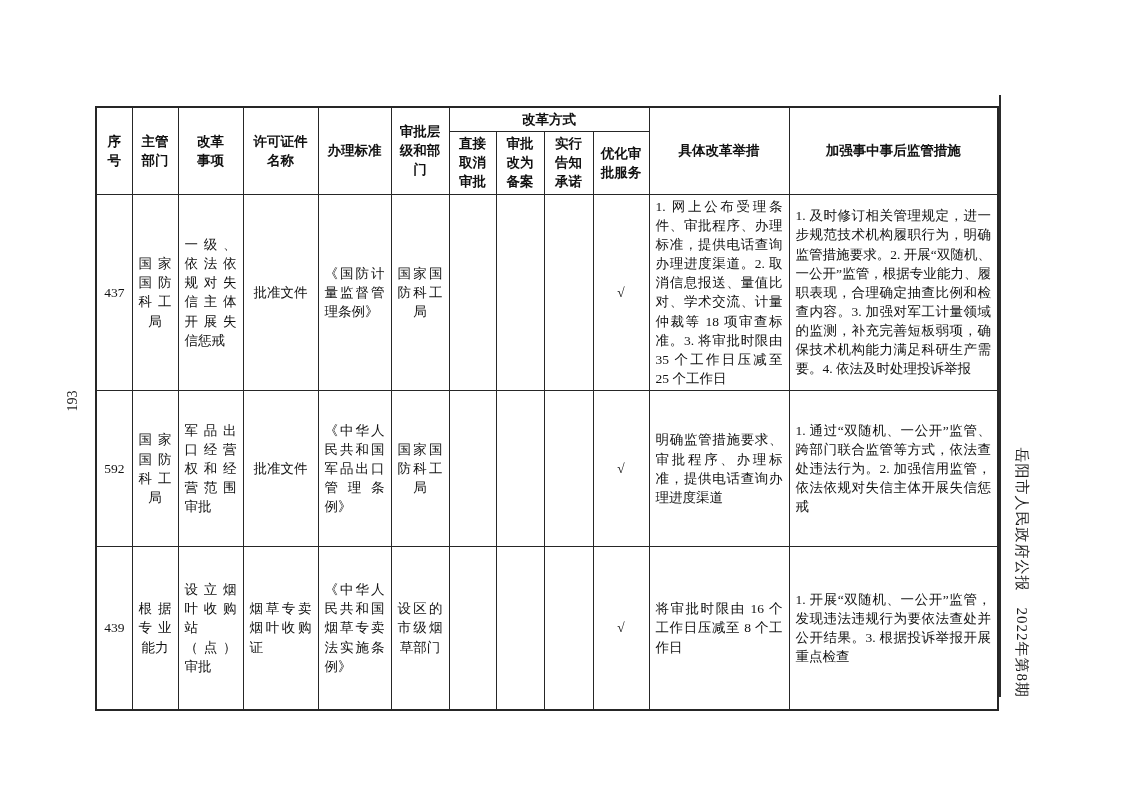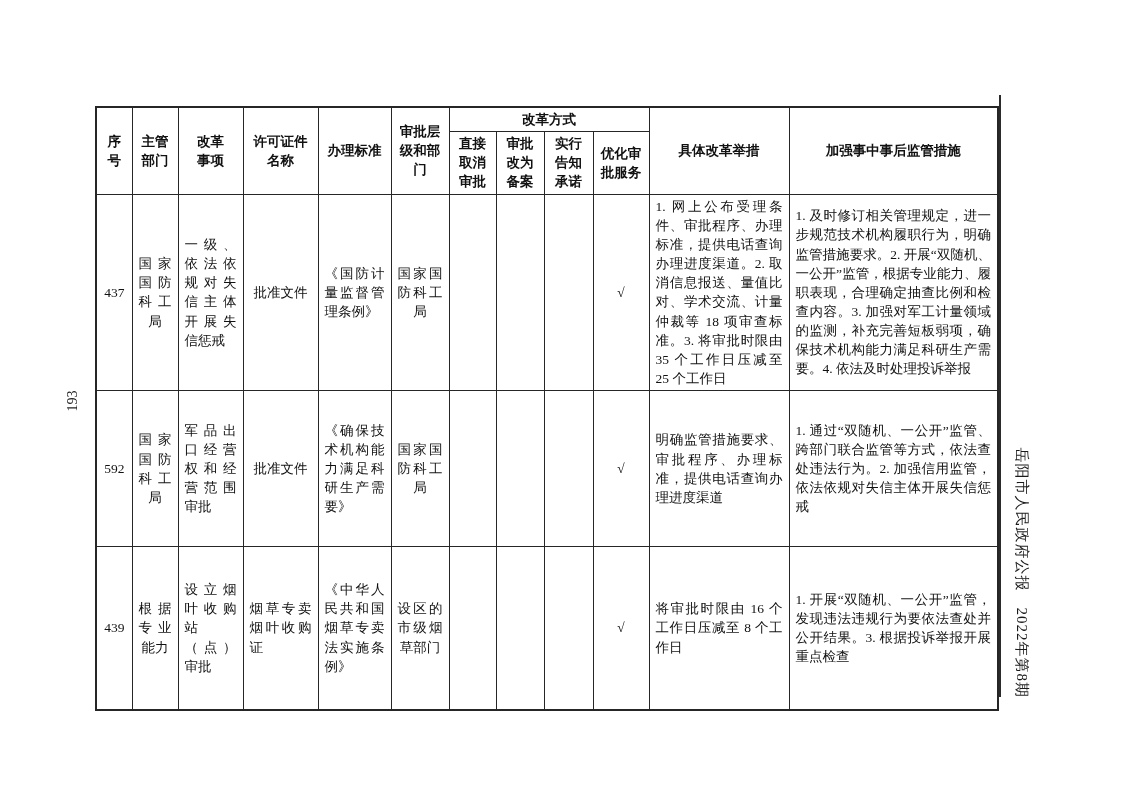--- a/index.html
+++ b/index.html
@@ -144,21 +144,21 @@
         <td class="c">√</td>
         <td class="j long">1. 网上公布受理条件、审批程序、办理标准，提供电话查询办理进度渠道。2. 取消信息报送、量值比对、学术交流、计量仲裁等 18 项审查标准。3. 将审批时限由 35 个工作日压减至 25 个工作日</td>
         <td class="j long">1. 及时修订相关管理规定，进一步规范技术机构履职行为，明确监管措施要求。2. 开展“双随机、一公开”监管，根据专业能力、履职表现，合理确定抽查比例和检查内容。3. 加强对军工计量领域的监测，补充完善短板弱项，确保技术机构能力满足科研生产需要。4. 依法及时处理投诉举报</td>
       </tr>
 
       <tr class="r2">
         <td class="c">592</td>
         <td class="jc">国家国防科工局</td>
         <td class="j">军品出口经营权和经营范围审批</td>
         <td class="c">批准文件</td>
-        <td class="j">《确保技术机构能力满足科研生产需要》</td>
+        <td class="j">《中华人民共和国军品出口管理条例》</td>
         <td class="jc">国家国防科工局</td>
         <td class="c"></td>
         <td class="c"></td>
         <td class="c"></td>
         <td class="c">√</td>
         <td class="j long">明确监管措施要求、审批程序、办理标准，提供电话查询办理进度渠道</td>
         <td class="j long">1. 通过“双随机、一公开”监管、跨部门联合监管等方式，依法查处违法行为。2. 加强信用监管，依法依规对失信主体开展失信惩戒</td>
       </tr>
 
       <tr class="r3">

